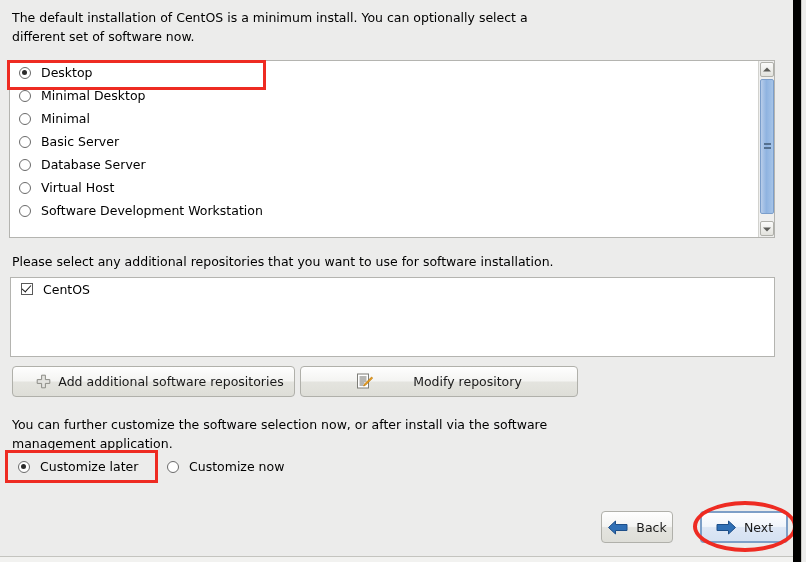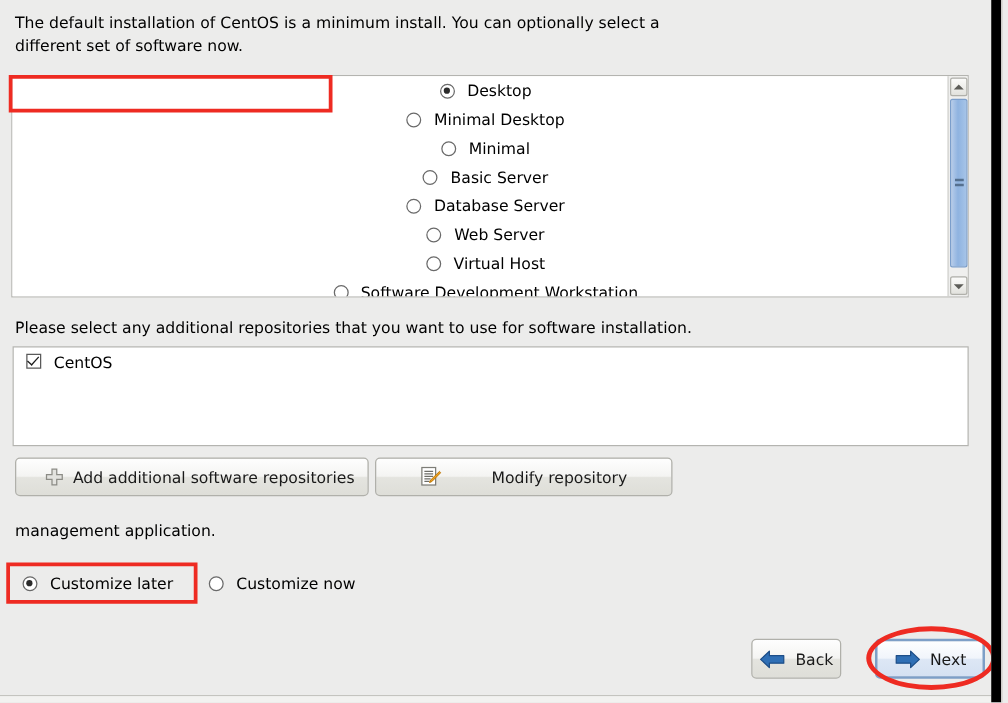--- a/index.html
+++ b/index.html
@@ -65,21 +65,20 @@
     position: relative;
     background: #ffffff;
   }
   .grp-row {
     height: 23px;
     display: flex;
     align-items: center;
     padding-left: 9px;
     font-size: 12.5px;
     white-space: nowrap;
-    justify-content: center;
   }
   .radio {
     width: 12px; height: 12px;
     box-sizing: border-box;
     border: 1.4px solid #6a6a6a;
     border-radius: 50%;
     background: #ffffff;
     margin-right: 10px;
     flex: none;
     position: relative;
@@ -203,21 +202,21 @@
     font-size: 12.5px;
     color: #1a1a1a;
     cursor: default;
   }
   #btn-add-repo {
     left: 12px; top: 366px;
     width: 283px; height: 31px; padding-left: 13px;
   }
   #btn-modify-repo {
     left: 300px; top: 366px;
-    width: 238px; height: 31px; gap: 33px;
+    width: 278px; height: 31px; gap: 33px;
   }
   .btn .ico { flex: none; margin-right: 7px; display: block; }
 
   
   .cust-text {
     position: absolute;
     left: 12px; top: 415px;
     width: 600px;
     line-height: 19px;
     font-size: 12.5px;
@@ -315,24 +314,20 @@
         <span class="radio"></span>
         <span>Minimal</span>
       </div>
       <div class="grp-row">
         <span class="radio"></span>
         <span>Basic Server</span>
       </div>
       <div class="grp-row">
         <span class="radio"></span>
         <span>Database Server</span>
-      </div>
-      <div class="grp-row">
-        <span class="radio"></span>
-        <span>Web Server</span>
       </div>
       <div class="grp-row">
         <span class="radio"></span>
         <span>Virtual Host</span>
       </div>
       <div class="grp-row">
         <span class="radio"></span>
         <span>Software Development Workstation</span>
       </div>
 
@@ -377,20 +372,21 @@
         <line x1="3.5" y1="8" x2="10.5" y2="8"></line>
         <line x1="3.5" y1="10" x2="8.5" y2="10"></line>
         <line x1="3.5" y1="12" x2="7.5" y2="12"></line>
       </g>
       <path d="M15.6 4.1 L16.6 5.1 L9.4 12.3 L7.6 13.0 L8.3 11.2 Z" fill="#f0a019" stroke="#b8760d" stroke-width="0.8" stroke-linejoin="round"></path>
     </svg>
     <span>Modify repository</span>
   </div>
 
   <div class="cust-text">
+    <span>You can further customize the software selection now, or after install via the software</span>
     <span>management application.</span>
   </div>
 
   <div id="cust-later">
     <span class="radio on"></span>
     <span>Customize later</span>
   </div>
   <div id="cust-now">
     <span class="radio"></span>
     <span>Customize now</span>

